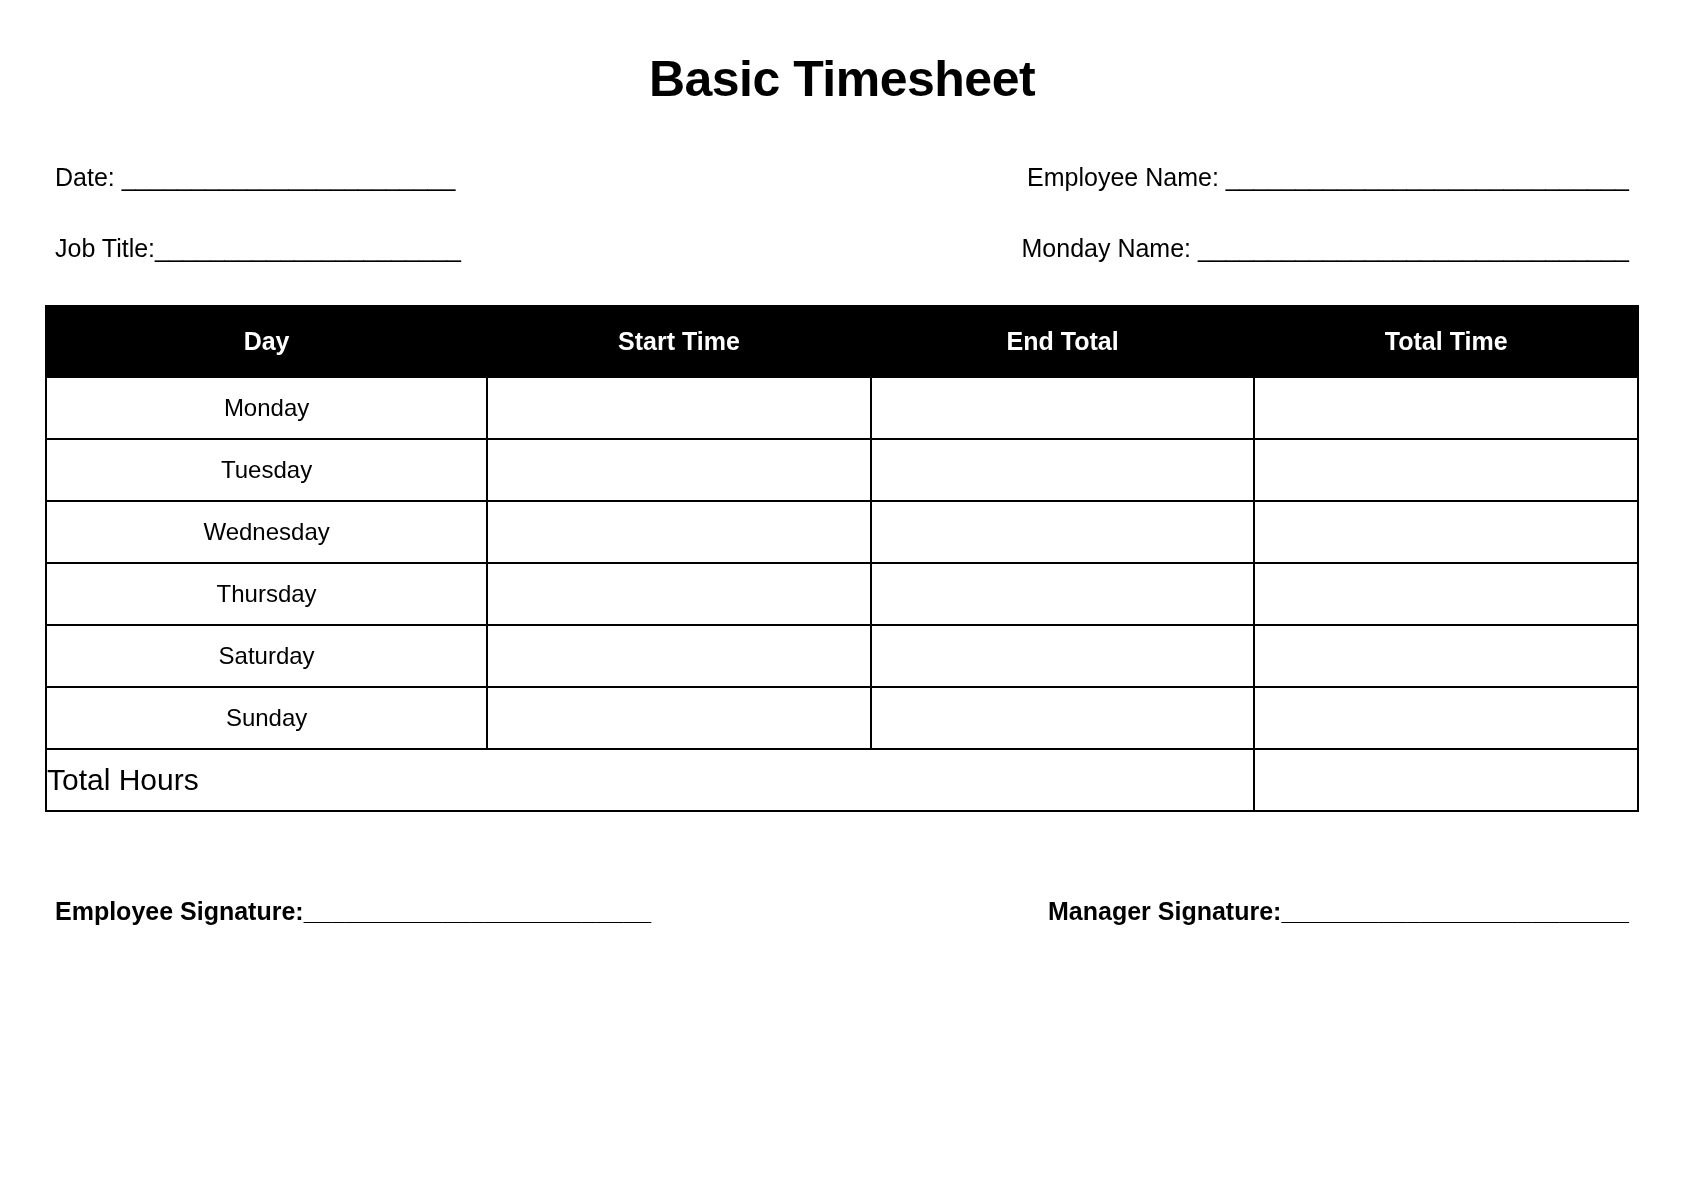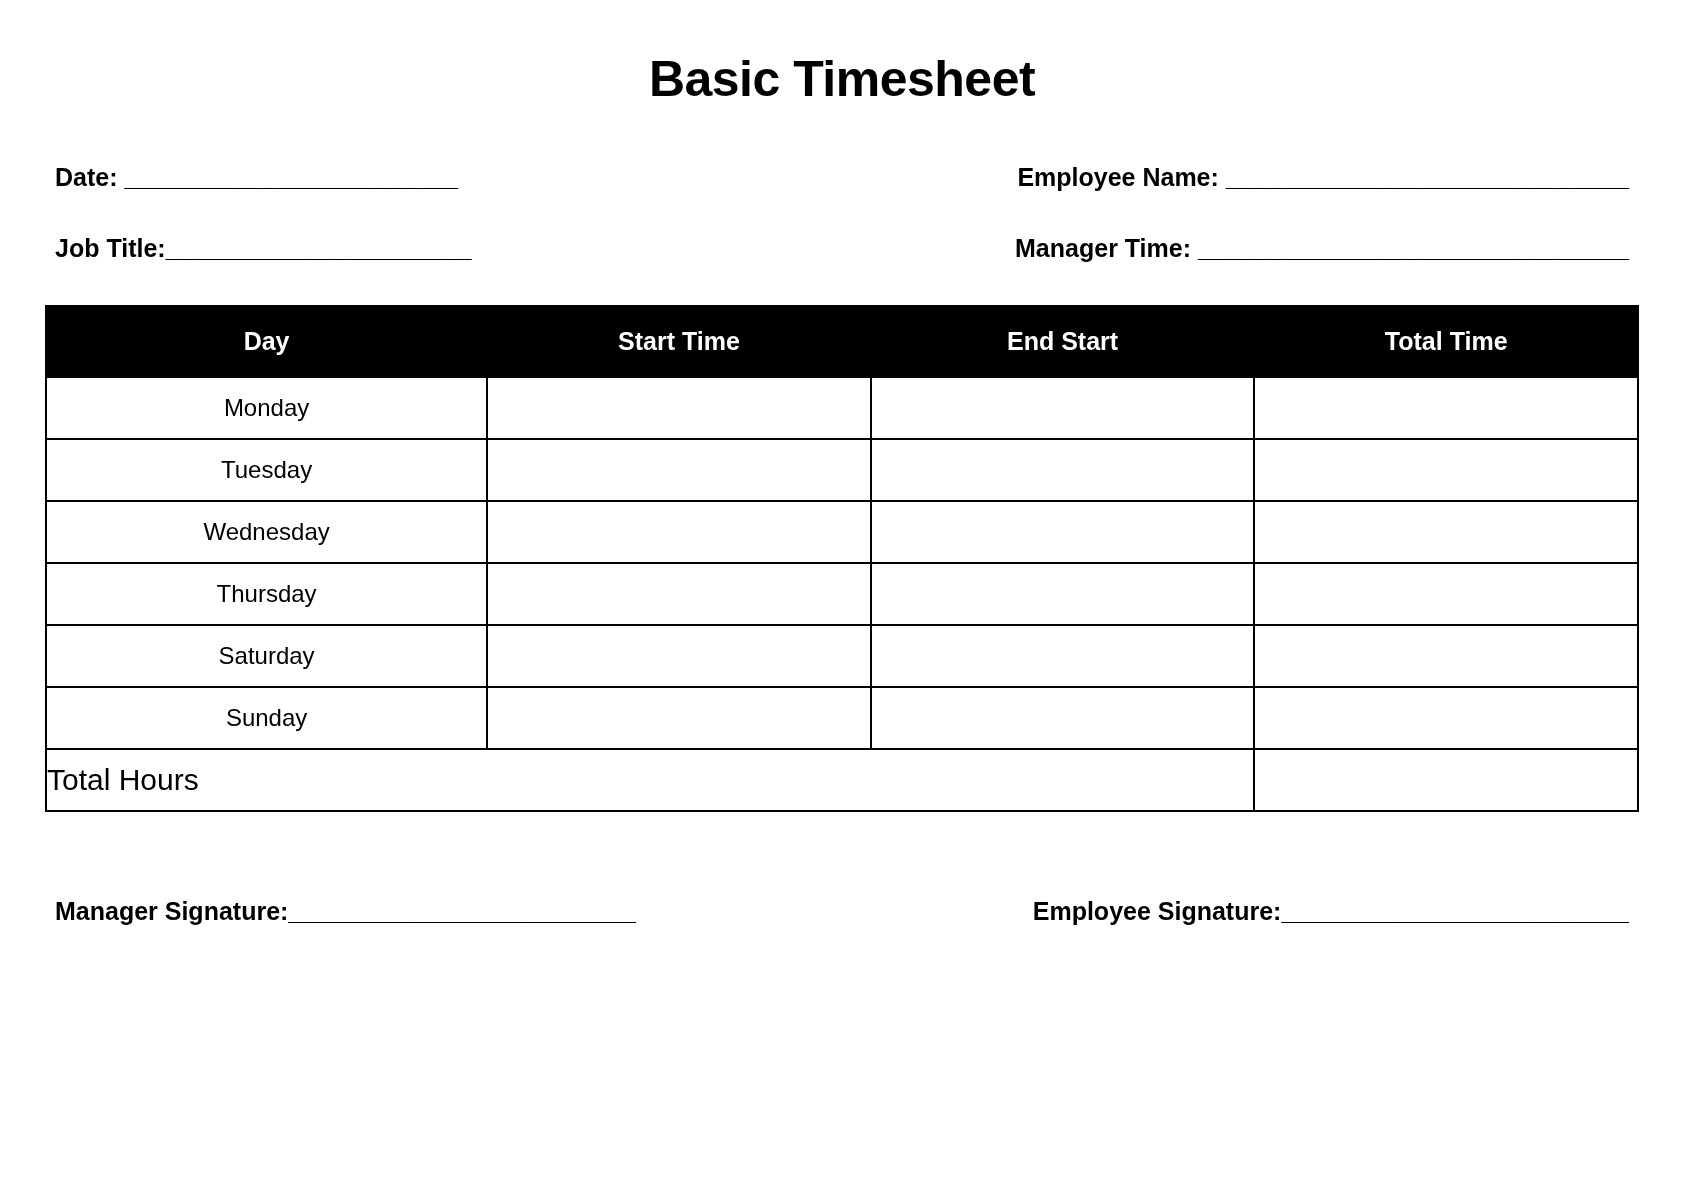--- a/index.html
+++ b/index.html
@@ -19,21 +19,21 @@
       font-size: 50px;
       font-weight: 900;
       margin-top: 10px;
       margin-bottom: 55px;
       letter-spacing: -0.5px;
     }
     .info-row {
       display: flex;
       justify-content: space-between;
       font-size: 25px;
-      font-weight: 700;
+      font-weight: 400;
       margin-bottom: 42px;
       padding: 0 10px;
       margin-top: 40px;
     }
     .info-row:last-of-type {
       margin-bottom: 30px;
     }
     .info-left {
       text-align: left;
     }
@@ -87,29 +87,29 @@
 
 <h1 class="title">Basic Timesheet</h1>
 
 <div class="info-row">
   <span class="info-left">Date: ________________________</span>
   <span class="info-right">Employee Name: _____________________________</span>
 </div>
 
 <div class="info-row">
   <span class="info-left">Job Title:______________________</span>
-  <span class="info-right">Manager Time: _______________________________</span>
+  <span class="info-right">Monday Name: _______________________________</span>
 </div>
 
 <table>
   <thead>
     <tr>
       <th>Day</th>
       <th>Start Time</th>
-      <th>End Start</th>
+      <th>End Total</th>
       <th>Total Time</th>
     </tr>
   </thead>
   <tbody>
     <tr>
       <td class="day-cell">Monday</td>
       <td class="time-cell"></td>
       <td class="time-cell"></td>
       <td class="time-cell"></td>
     </tr>
@@ -144,15 +144,15 @@
       <td class="time-cell"></td>
     </tr>
     <tr>
       <td colspan="3" class="total-label">Total Hours</td>
       <td></td>
     </tr>
   </tbody>
 </table>
 
 <div class="signature-row">
+  <span>Employee Signature:_________________________</span>
   <span>Manager Signature:_________________________</span>
-  <span>Employee Signature:_________________________</span>
 </div>
 
 </body></html>

